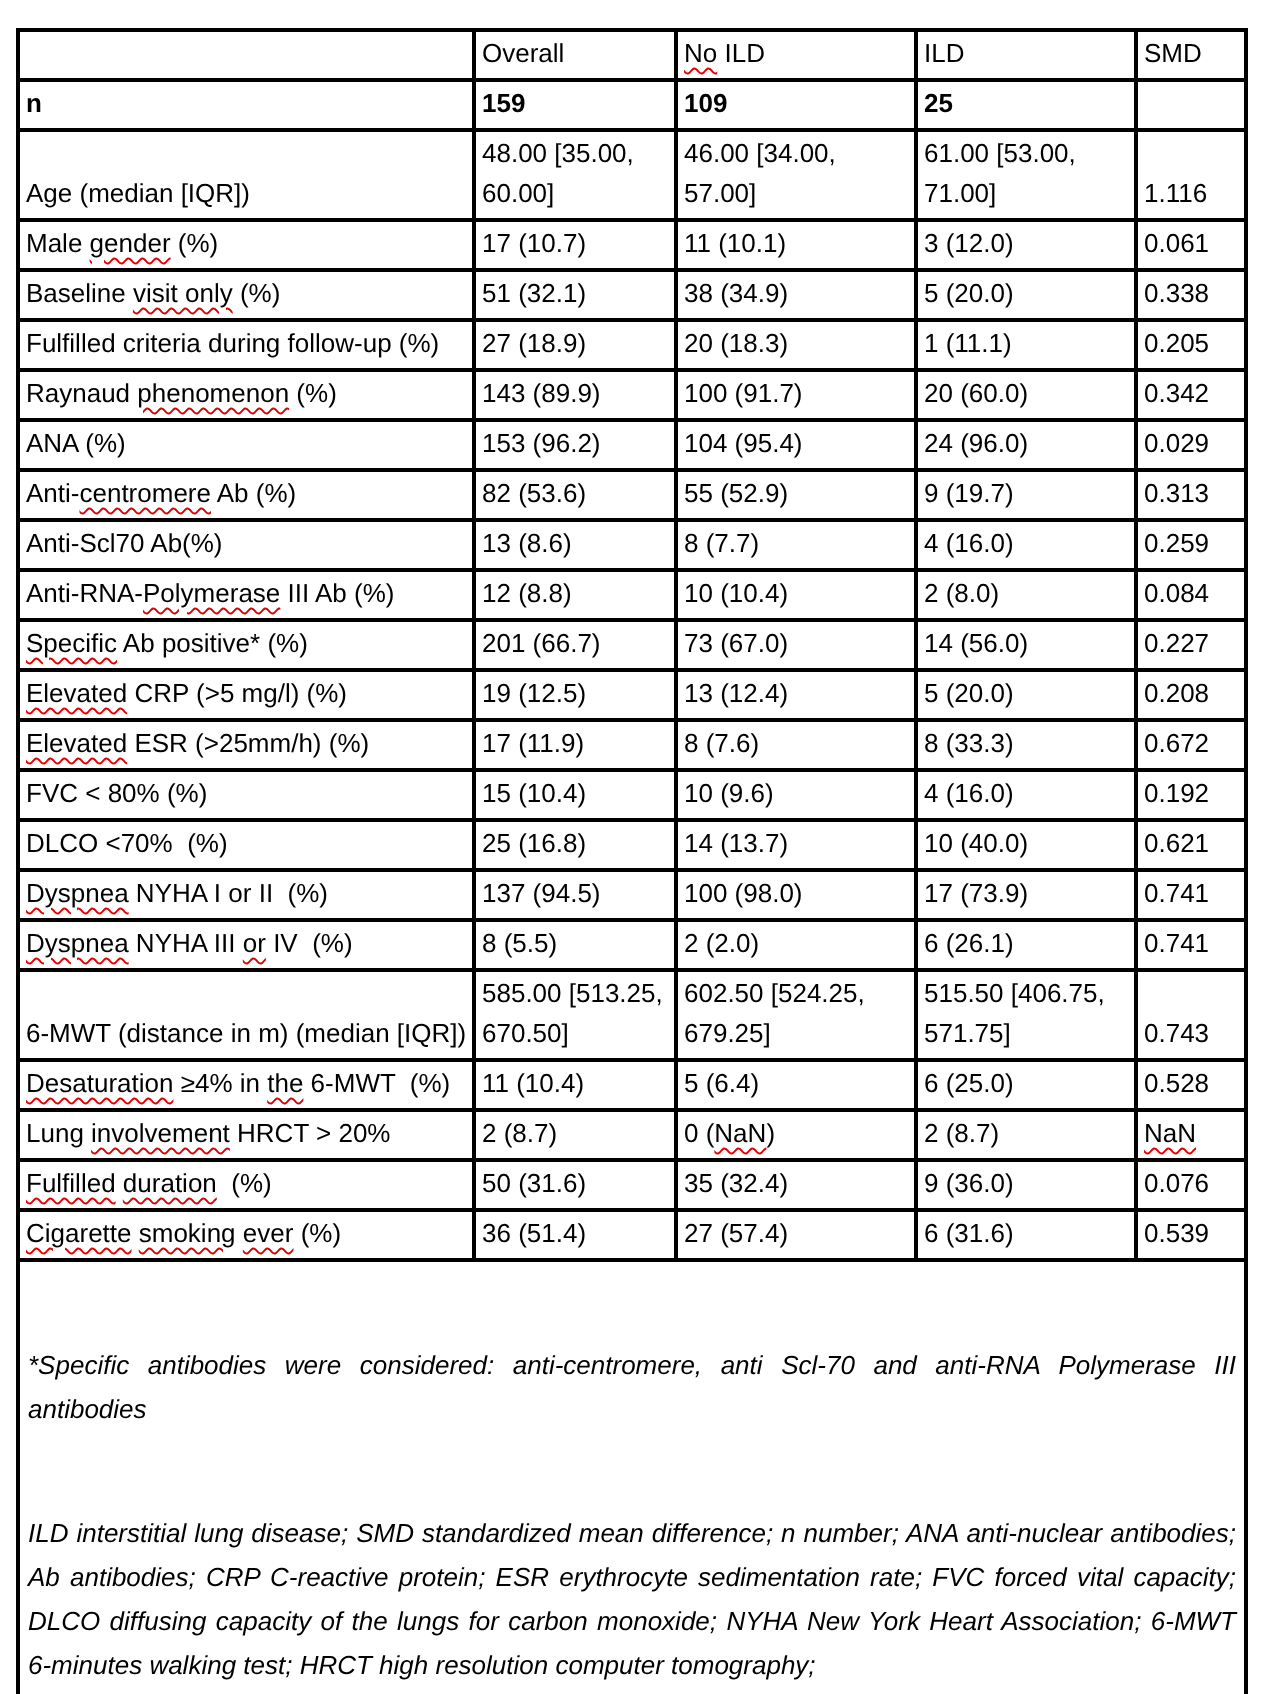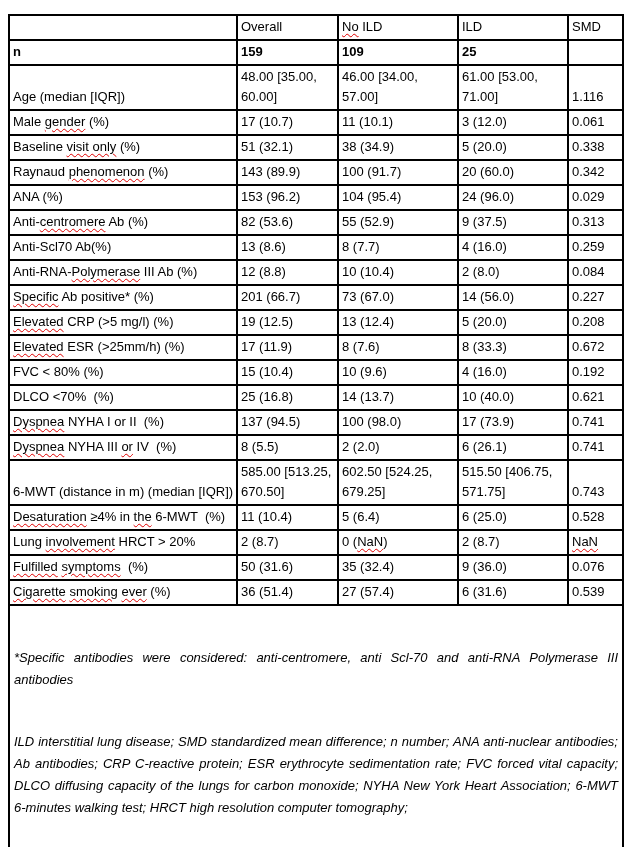--- a/index.html
+++ b/index.html
@@ -82,38 +82,45 @@
           <td class="c4">0.061</td>
         </tr>
         <tr>
           <td class="c0">Baseline <span class="sp">visit only</span> (%)</td>
           <td class="c1">51 (32.1)</td>
           <td class="c2">38 (34.9)</td>
           <td class="c3">5 (20.0)</td>
           <td class="c4">0.338</td>
         </tr>
         <tr>
+          <td class="c0">Fulfilled criteria during follow-up (%)</td>
+          <td class="c1">27 (18.9)</td>
+          <td class="c2">20 (18.3)</td>
+          <td class="c3">1 (11.1)</td>
+          <td class="c4">0.205</td>
+        </tr>
+        <tr>
           <td class="c0">Raynaud <span class="sp">phenomenon</span> (%)</td>
           <td class="c1">143 (89.9)</td>
           <td class="c2">100 (91.7)</td>
           <td class="c3">20 (60.0)</td>
           <td class="c4">0.342</td>
         </tr>
         <tr>
           <td class="c0">ANA (%)</td>
           <td class="c1">153 (96.2)</td>
           <td class="c2">104 (95.4)</td>
           <td class="c3">24 (96.0)</td>
           <td class="c4">0.029</td>
         </tr>
         <tr>
           <td class="c0">Anti-<span class="sp">centromere</span> Ab (%)</td>
           <td class="c1">82 (53.6)</td>
           <td class="c2">55 (52.9)</td>
-          <td class="c3">9 (37.5)</td>
+          <td class="c3">9 (19.7)</td>
           <td class="c4">0.313</td>
         </tr>
         <tr>
           <td class="c0">Anti-Scl70 Ab(%)</td>
           <td class="c1">13 (8.6)</td>
           <td class="c2">8 (7.7)</td>
           <td class="c3">4 (16.0)</td>
           <td class="c4">0.259</td>
         </tr>
         <tr>
@@ -187,21 +194,21 @@
           <td class="c4">0.528</td>
         </tr>
         <tr>
           <td class="c0">Lung <span class="sp">involvement</span> HRCT &gt; 20%</td>
           <td class="c1">2 (8.7)</td>
           <td class="c2">0 (<span class="sp">NaN</span>)</td>
           <td class="c3">2 (8.7)</td>
           <td class="c4"><span class="sp">NaN</span></td>
         </tr>
         <tr>
-          <td class="c0"><span class="sp">Fulfilled</span> <span class="sp">symptoms</span>  (%)</td>
+          <td class="c0"><span class="sp">Fulfilled</span> <span class="sp">duration</span>  (%)</td>
           <td class="c1">50 (31.6)</td>
           <td class="c2">35 (32.4)</td>
           <td class="c3">9 (36.0)</td>
           <td class="c4">0.076</td>
         </tr>
         <tr>
           <td class="c0"><span class="sp">Cigarette</span> <span class="sp">smoking</span> <span class="sp">ever</span> (%)</td>
           <td class="c1">36 (51.4)</td>
           <td class="c2">27 (57.4)</td>
           <td class="c3">6 (31.6)</td>

